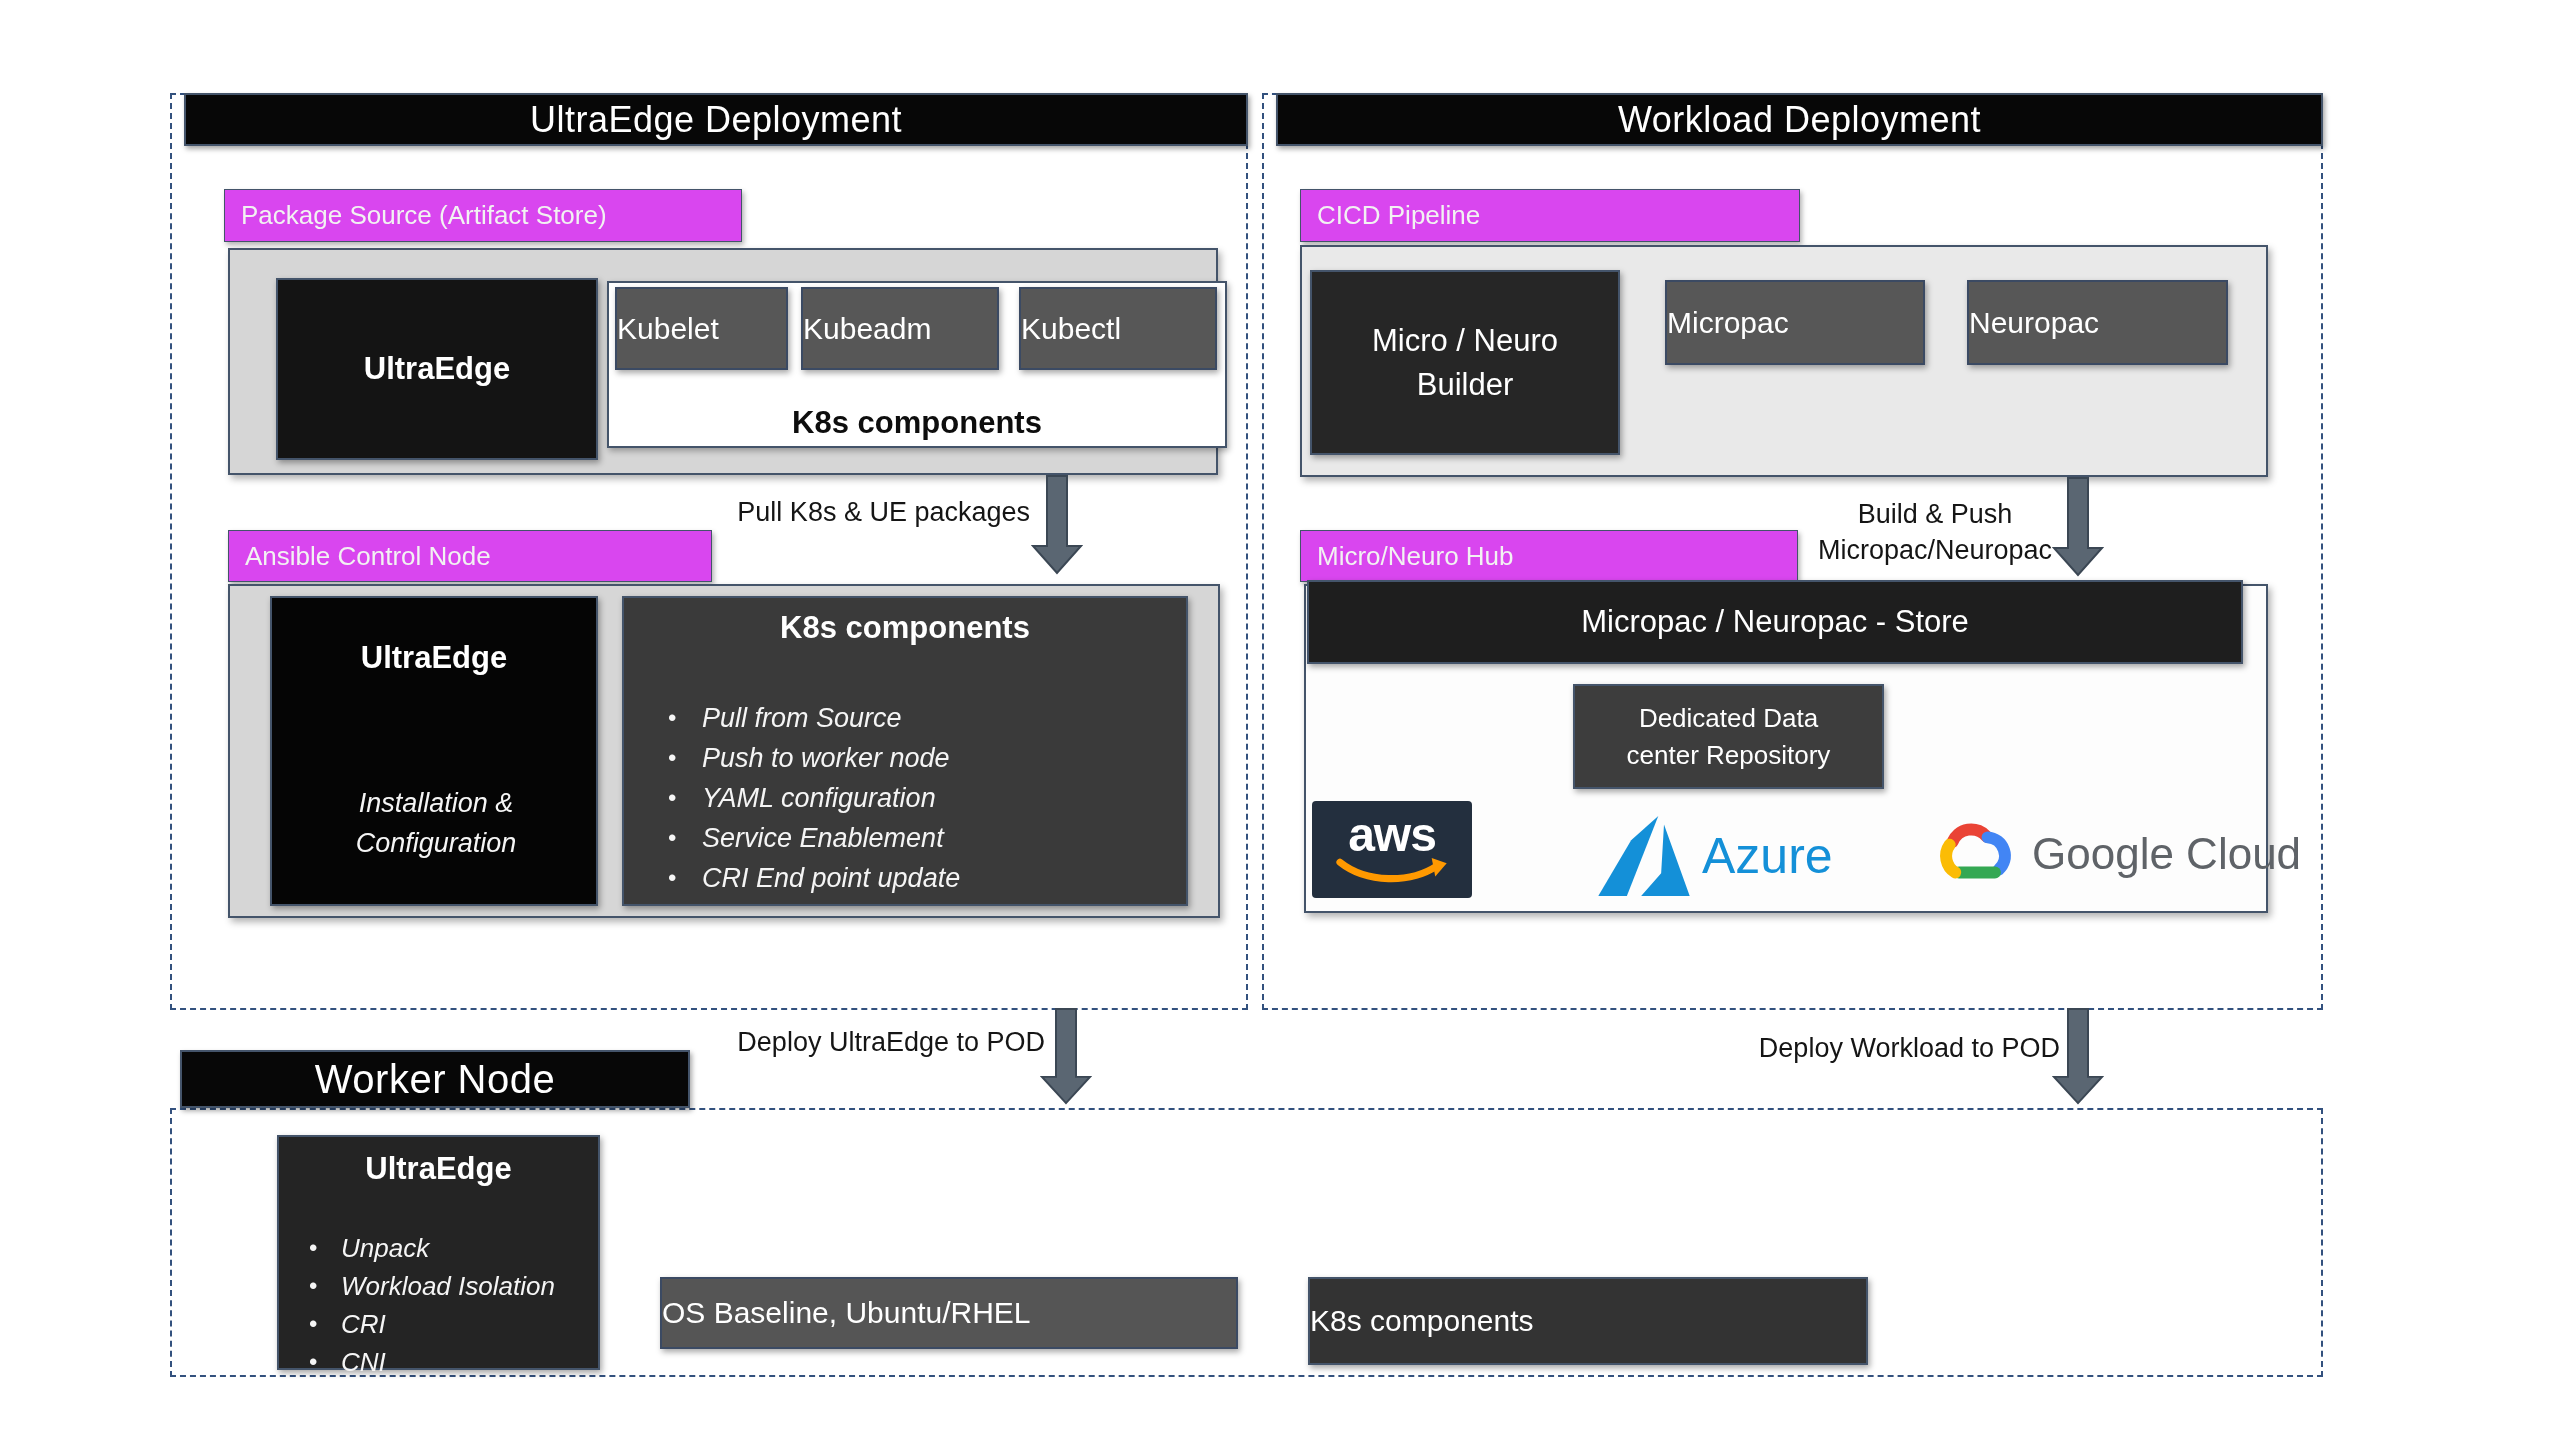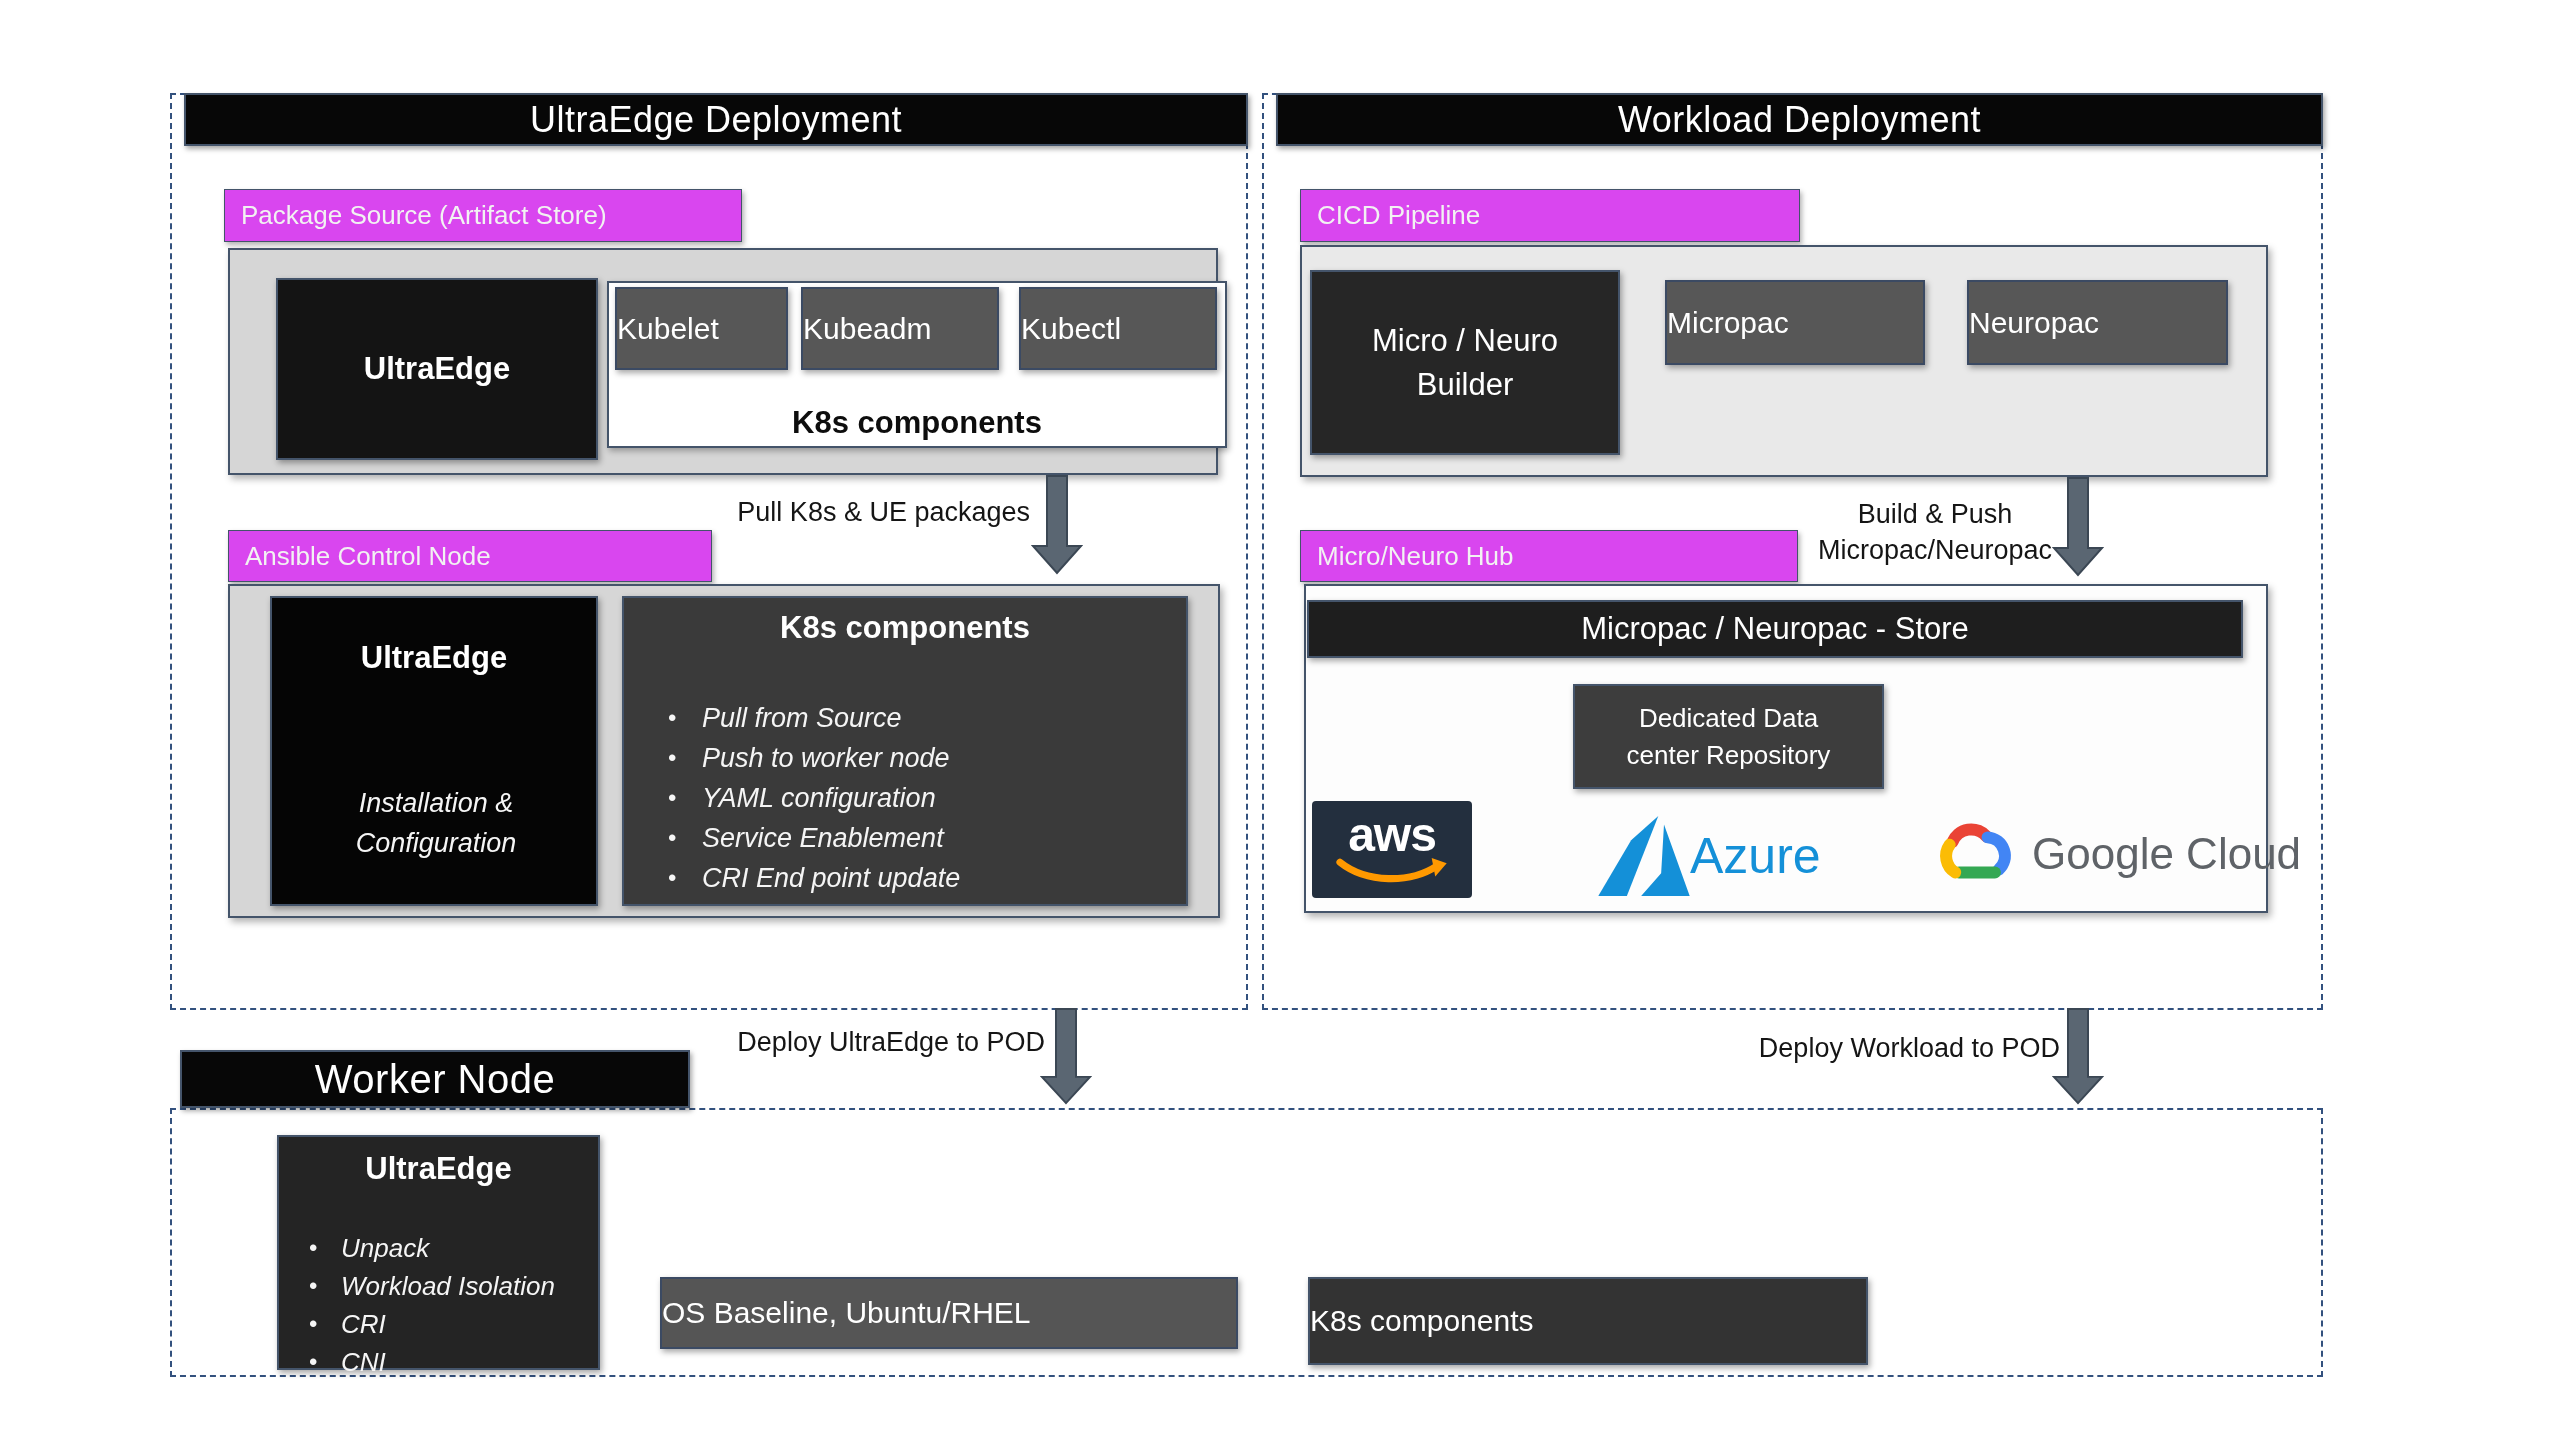--- a/index.html
+++ b/index.html
@@ -51,21 +51,21 @@
   .italic-sub{font-style:italic;font-size:27px;line-height:40px;color:#f5f5f5;text-align:center;}
   
   .flow-label{font-size:27px;color:#151515;text-align:right;line-height:36px;}
   .flow-label.center{text-align:center;}
   
   .aws-box{
     background:#232f3e;color:#fff;display:flex;flex-direction:column;align-items:center;justify-content:center;
     border-radius:4px;
   }
   .aws-text{font-size:48px;font-weight:700;letter-spacing:-1px;line-height:44px;}
-  .azure-wrap{display:flex;align-items:center;}
+  .azure-wrap{display:flex;align-items:center;gap:12px;}
   .azure-text{font-size:50px;color:#1490d8;font-weight:400;}
   .gcloud-wrap{display:flex;align-items:center;gap:14px;}
   .gcloud-text{font-size:44px;color:#5f6368;font-weight:400;white-space:nowrap;}
   .arrow-svg{display:block;}
 </style>
 </head>
 <body>
 
 <div id="canvas">
 
@@ -158,21 +158,21 @@
   </svg>
   <div class="abs flow-label center" style="left:1745px;top:496px;width:380px;">
     <div>Build &amp; Push</div>
     <div>Micropac/Neuropac</div>
   </div>
 
   <div class="abs section-label" style="left:1300px;top:530px;width:498px;height:52px;">
     <span>Micro/Neuro Hub</span>
   </div>
   <div class="abs container-white" style="left:1304px;top:584px;width:964px;height:329px;"></div>
-  <div class="abs black-box centered-flex" style="left:1307px;top:600px;width:936px;height:58px;background:#1e1e1e;">
+  <div class="abs black-box centered-flex" style="left:1307px;top:580px;width:936px;height:84px;background:#1e1e1e;">
     <span style="font-size:31px;">Micropac / Neuropac - Store</span>
   </div>
   <div class="abs dark-box centered-flex" style="left:1573px;top:684px;width:311px;height:105px;background:#3d3d3d;align-items:center;">
     <div style="font-size:26px;line-height:37px;">
       <div>Dedicated Data</div>
       <div>center Repository</div>
     </div>
   </div>
 
   <div class="abs aws-box" style="left:1312px;top:801px;width:160px;height:97px;">

